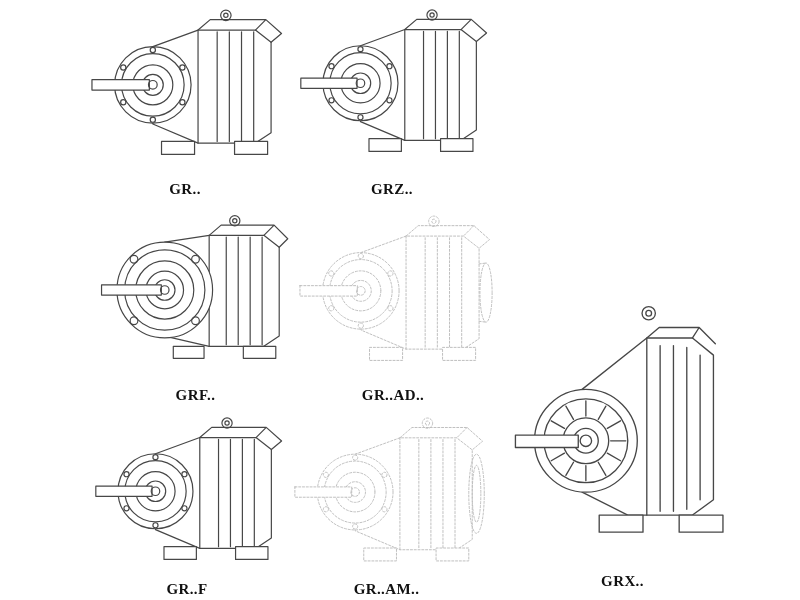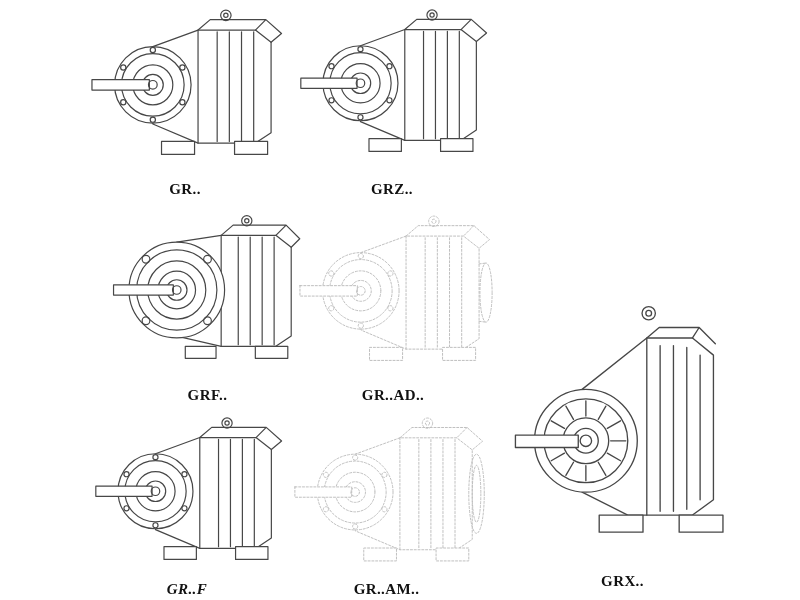--- a/index.html
+++ b/index.html
@@ -14,23 +14,23 @@
   .art *{fill:none;}
   .ghost{stroke:#bcbcbc;stroke-width:1.1;stroke-dasharray:2.4 2;}
   
   #defs *{fill:none;}
   #defs .wf{fill:#ffffff;}
   .wf{fill:#ffffff;}
   
   .pos-gr  {left:80px;  top:4px;   width:210px; height:194px;}
   .pos-grz {left:292px; top:4px;   width:200px; height:194px;}
   .pos-grxf{left:482px; top:2px;   width:230px; height:288px;}
-  .pos-grf {left:100px; top:208px; width:215px; height:196px;}
+  .pos-grf {left:88px; top:208px; width:215px; height:196px;}
   .pos-grad{left:288px; top:210px; width:210px; height:194px;justify-content:space-between;}
-  .pos-grft{left:82px;  top:412px; width:210px; height:186px;font-style:italic;}
+  .pos-grft{left:82px;  top:412px; width:210px; height:186px;}
   .pos-gram{left:284px; top:412px; width:205px; height:186px;}
   .pos-grx {left:500px; top:298px; width:245px; height:292px;}
 </style>
 </head>
 <body>
 
 <svg id="defs" width="0" height="0" style="position:absolute" aria-hidden="true">
   <defs>
 
     <symbol id="sym-r" viewBox="0 0 230 190">

